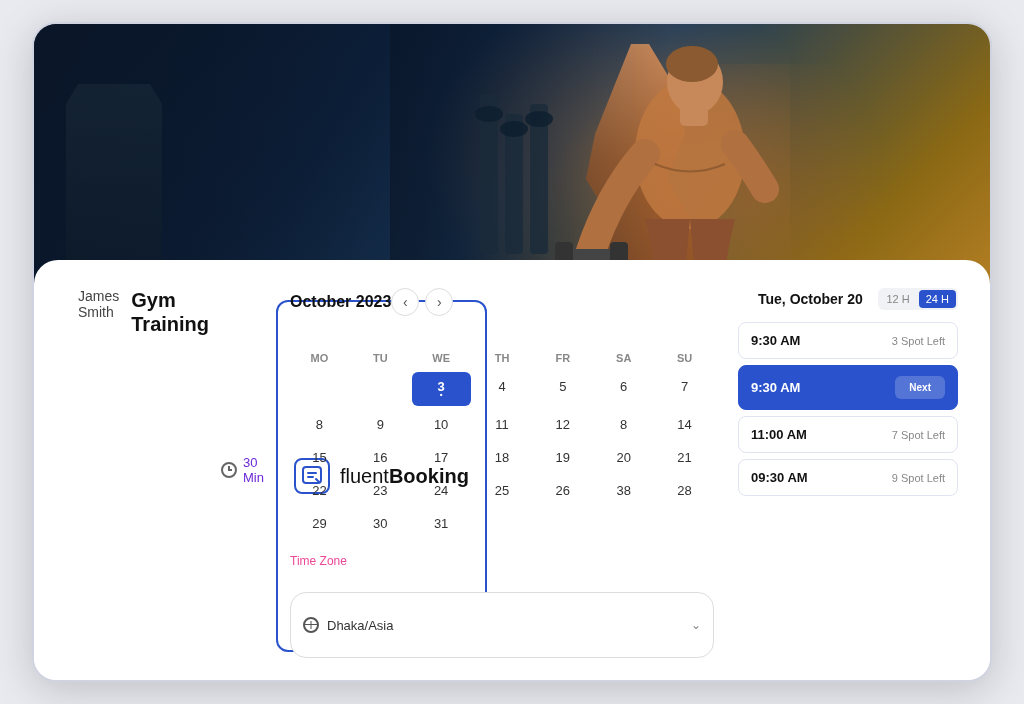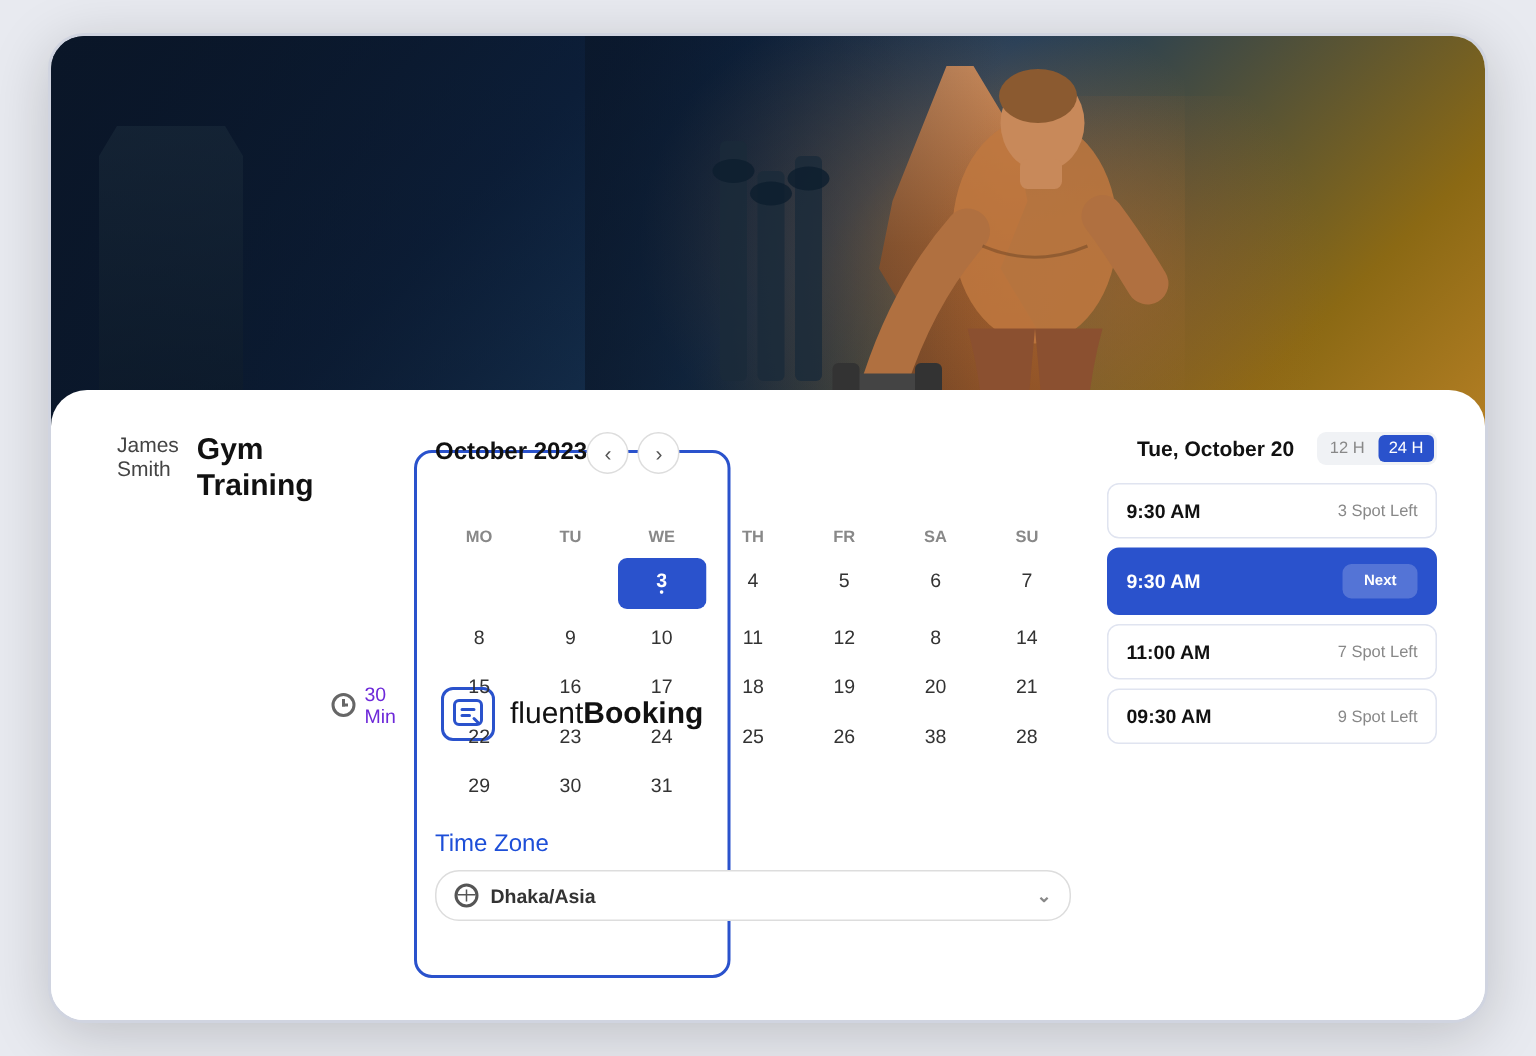--- a/index.html
+++ b/index.html
@@ -295,35 +295,34 @@
     .cal-cell.empty {
       cursor: default;
     }
 
     
     .timezone-row {
       margin-top: 16px;
     }
 
     .timezone-label {
-      font-size: 16px;
-      color: #1d4ed8;
-      margin-bottom: 8px;
+      font-size: 12px;
+      color: #ec4899;
+      margin-bottom: 24px;
     }
 
     .timezone-select {
       display: flex;
       align-items: center;
       justify-content: space-between;
       border: 1px solid #ddd;
       border-radius: 16px;
-      padding: 8px 12px;
+      padding: 24px 12px;
       cursor: pointer;
       background: #fff;
-      font-weight: bold;
     }
 
     .timezone-left {
       display: flex;
       align-items: center;
       gap: 8px;
       font-size: 13px;
       color: #333;
     }
 

